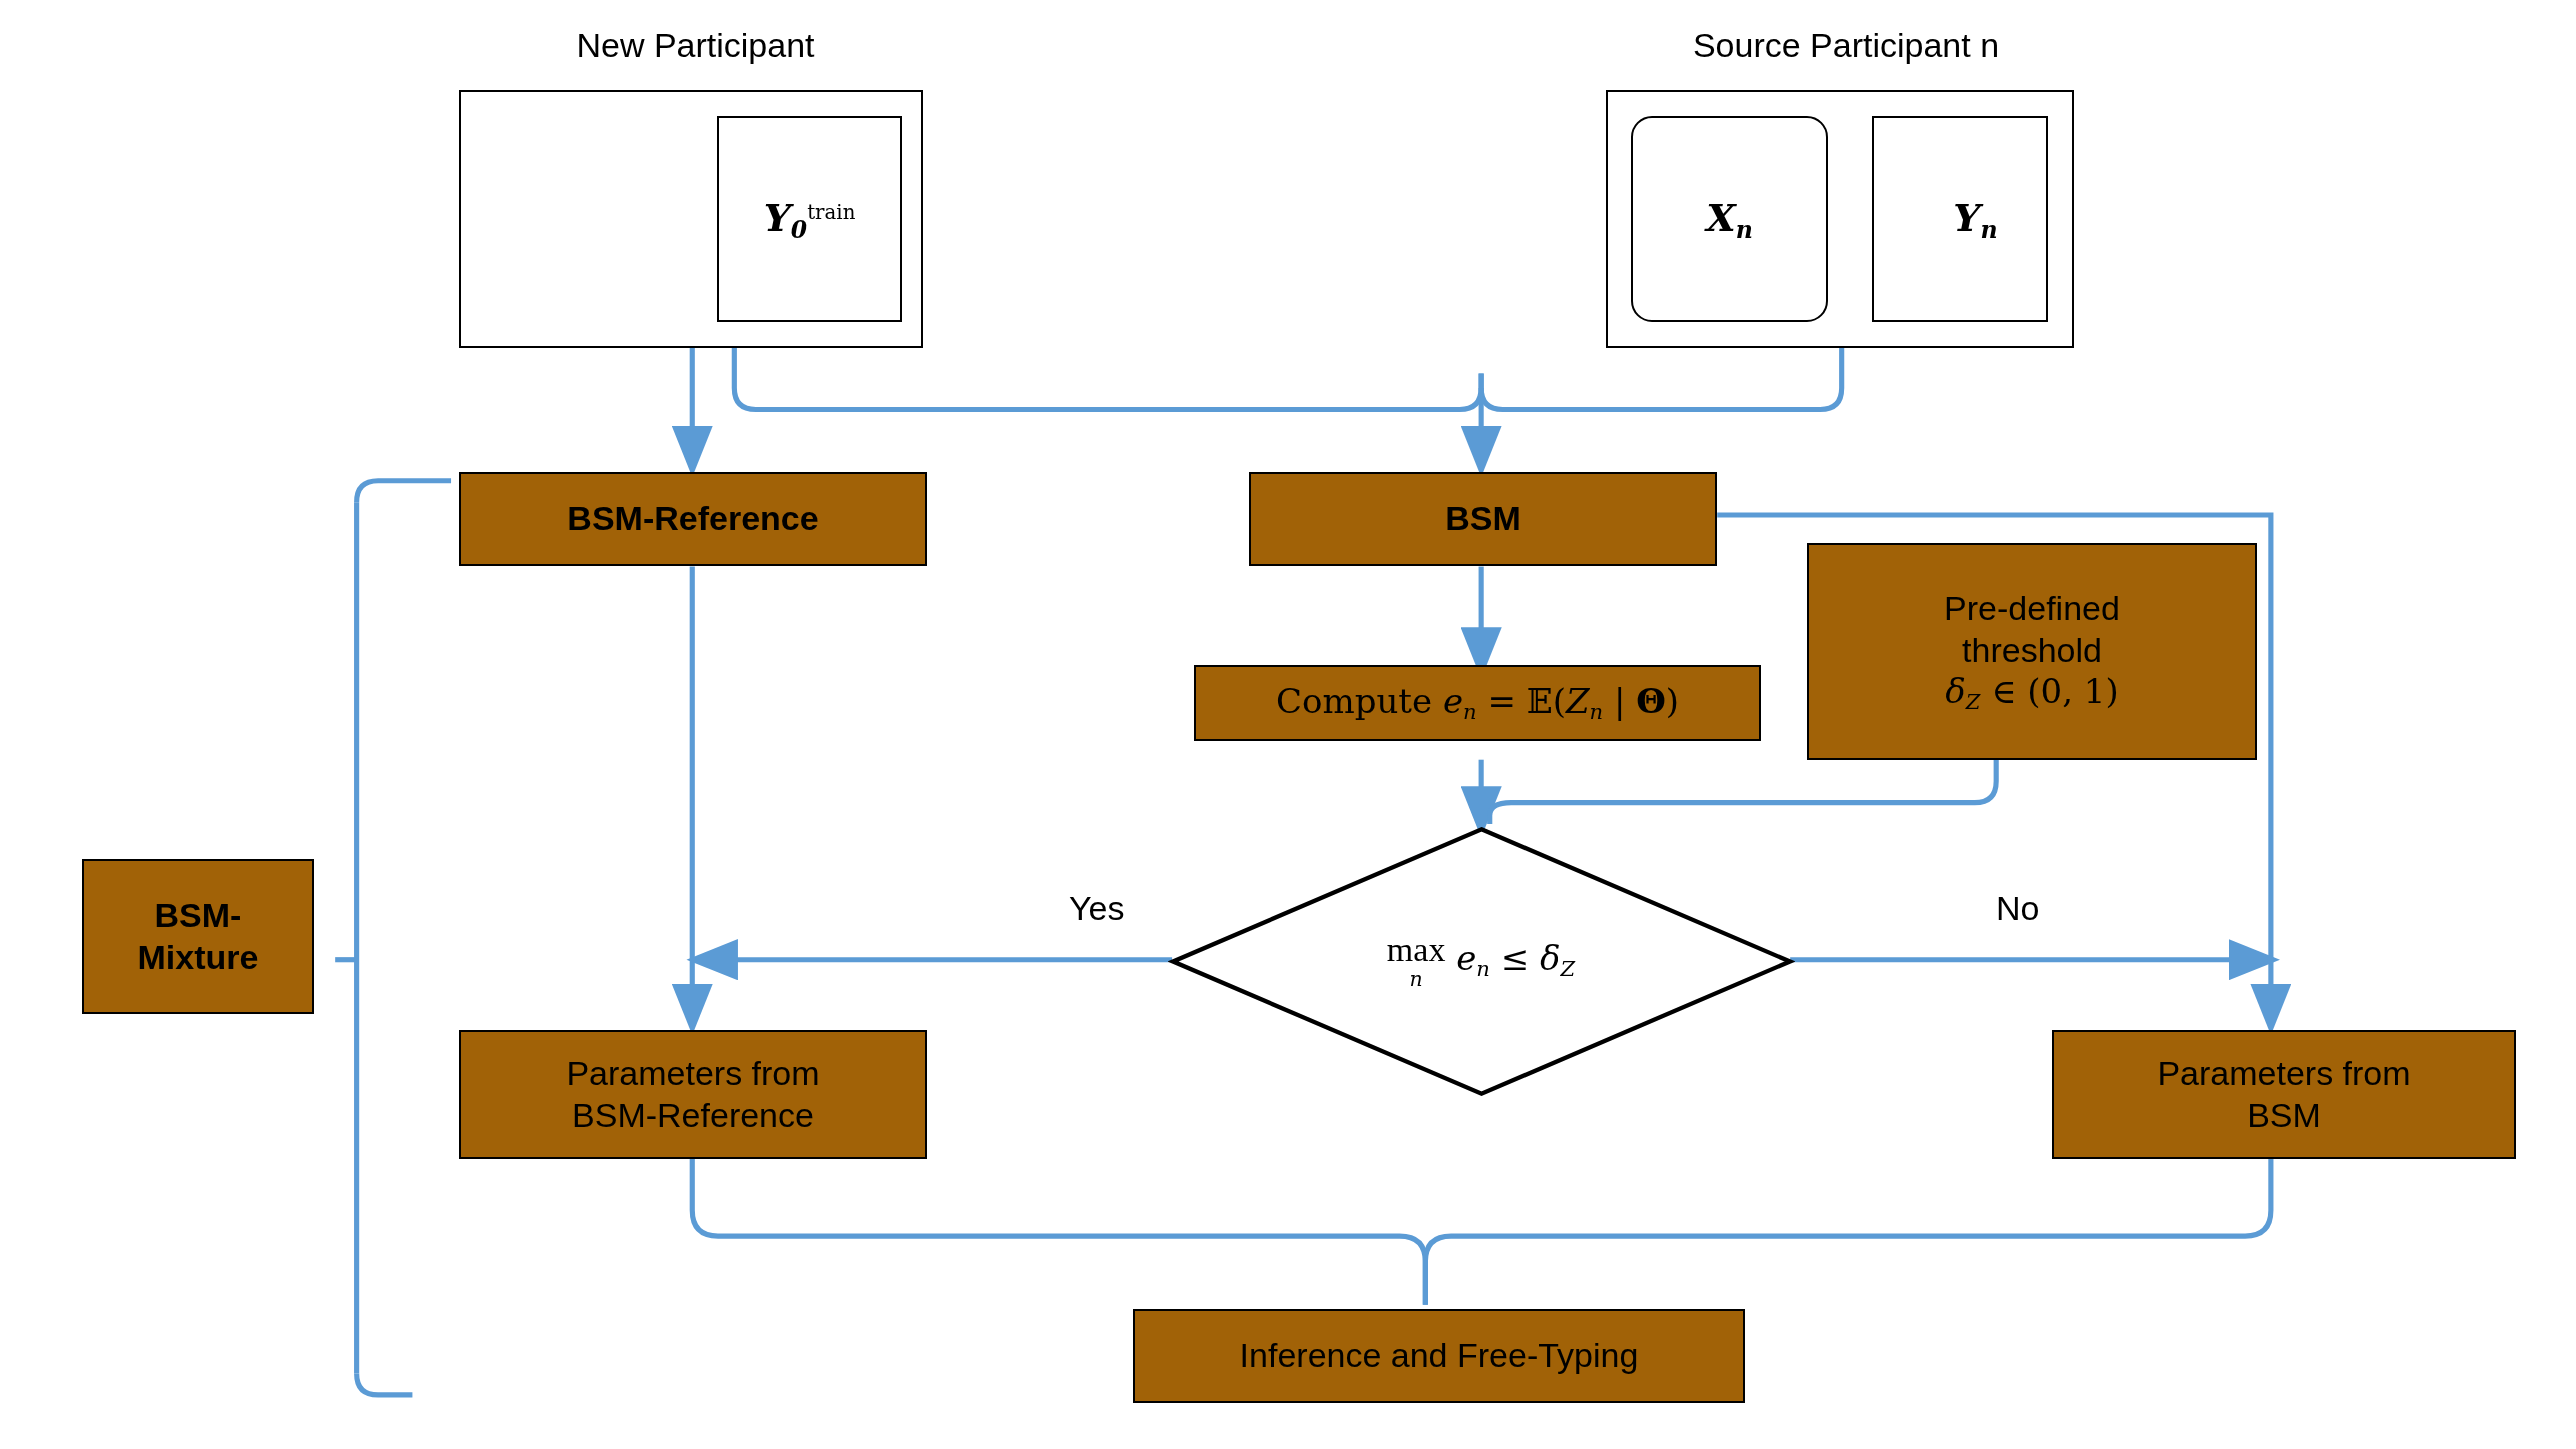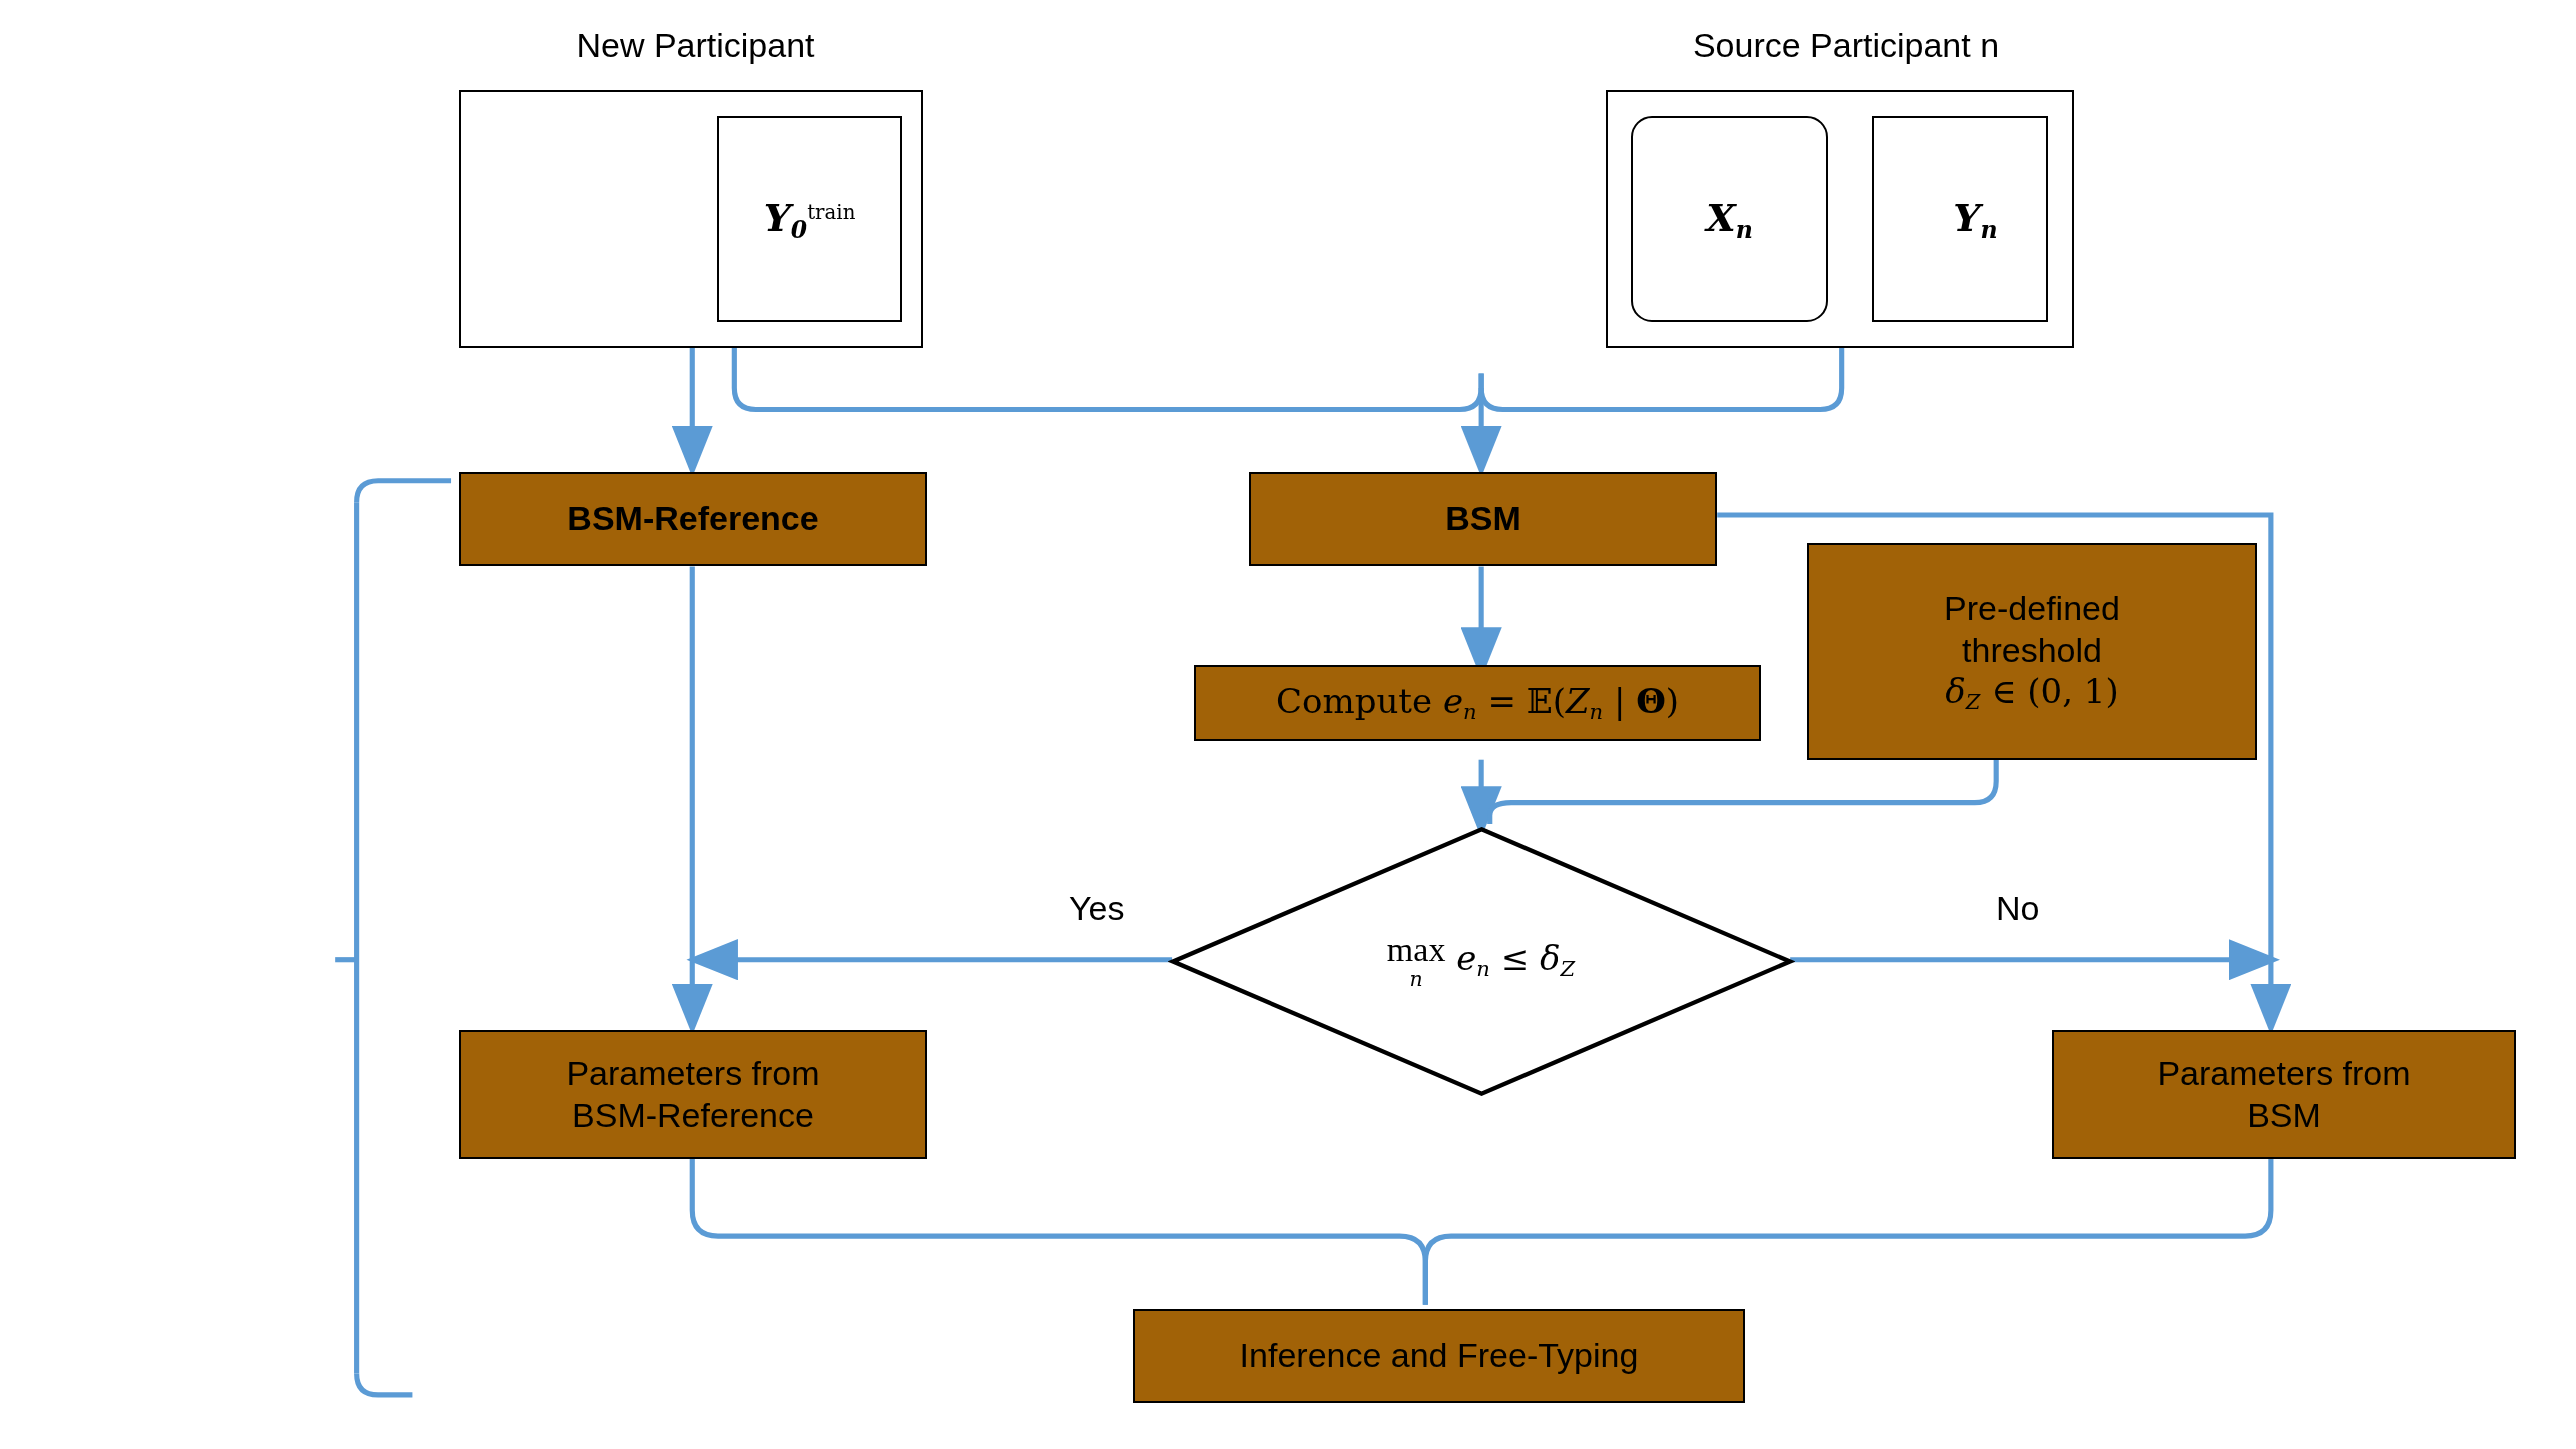--- a/index.html
+++ b/index.html
@@ -209,20 +209,24 @@
       <span class="stack">
           <span class="top">max</span>
           <span class="bot">n</span>
         </span>&nbsp;<span class="it">e</span><span class="sub">n</span> ≤ <span class="it">δ</span><span class="sub">Z</span>
     </span>
   </div>
 
   <div class="edge-label" style="left:1069px; top:889px;">Yes</div>
   <div class="edge-label" style="left:1996px; top:889px;">No</div>
 
+  <div class="node" style="left:82px; top:859px; width:232px; height:155px; flex-direction:column;">
+    <span class="boldlabel">BSM-</span>
+    <span class="boldlabel">Mixture</span>
+  </div>
 
   <div class="node" style="left:459px; top:1030px; width:468px; height:129px; flex-direction:column;">
     <span class="plainlabel">Parameters from</span>
     <span class="plainlabel">BSM-Reference</span>
   </div>
 
   <div class="node" style="left:2052px; top:1030px; width:464px; height:129px; flex-direction:column;">
     <span class="plainlabel">Parameters from</span>
     <span class="plainlabel">BSM</span>
   </div>

